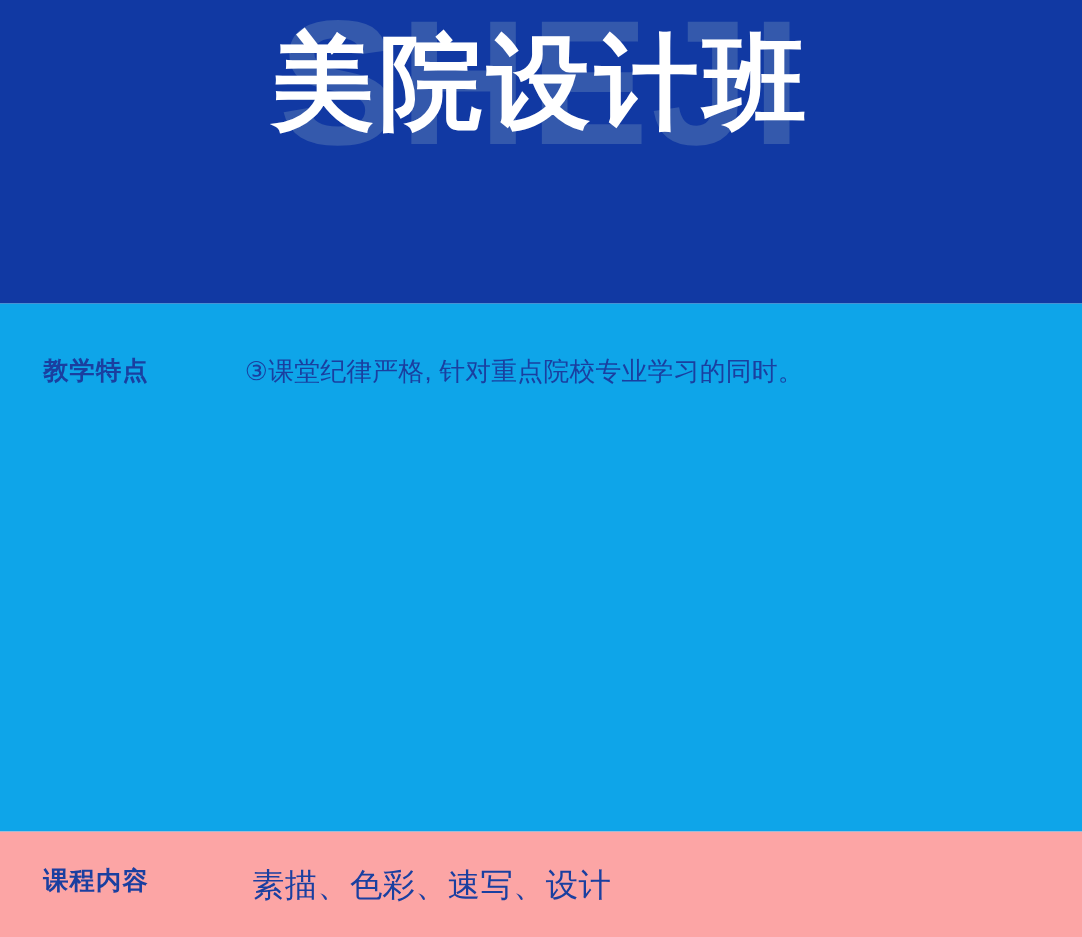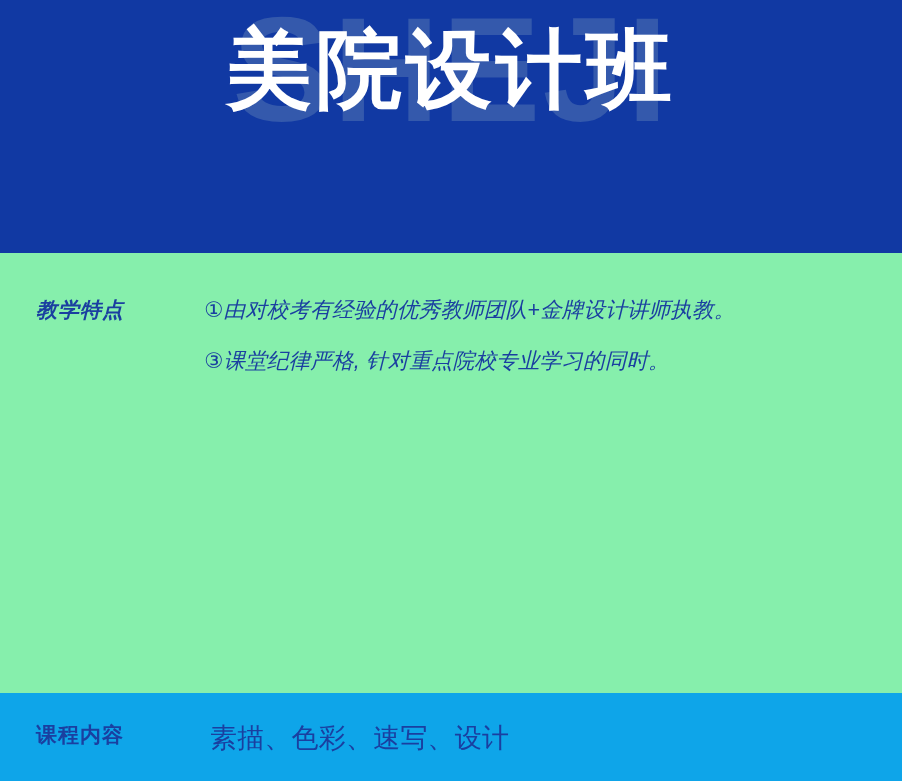--- a/index.html
+++ b/index.html
@@ -42,23 +42,22 @@
     color:#ffffff;
     line-height:1.06;
     white-space:nowrap;
   }
 
   
   .features {
     position:relative;
     width:902px;
     height:440px;
-    background:#86efac;
+    background:#0ea5e9;
     padding:40px 44px 0 36px;
-    font-style:italic;
   }
   .row { display:flex; align-items:flex-start; }
   .row-label {
     flex:0 0 168px;
     font-size:21px;
     font-weight:700;
     color:#1a3fa0;
     line-height:1.5;
     padding-top:1px;
     letter-spacing:1px;
@@ -73,21 +72,21 @@
     letter-spacing:0.2px;
     text-align:justify;
   }
   .feature-item:last-child { margin-bottom:0; }
 
   
   .course {
     position:relative;
     width:902px;
     height:88px;
-    background:#0ea5e9;
+    background:#fca5a5;
     padding:25px 36px 0 36px;
   }
   .course .row-label { font-size:21px; }
   .course-value {
     font-size:27px;
     color:#1a3fa0;
     line-height:1.5;
     letter-spacing:0.2px;
     padding-left:6px;
   }
@@ -99,21 +98,20 @@
 
   <div class="hero">
     <div class="hero-watermark">SHEJI</div>
     <div class="hero-title">美院设计班</div>
   </div>
 
   <div class="features">
     <div class="row">
       <div class="row-label">教学特点</div>
       <div class="row-body">
-        <div class="feature-item">①由对校考有经验的优秀教师团队+金牌设计讲师执教。</div>
         <div class="feature-item">③课堂纪律严格, 针对重点院校专业学习的同时。</div>
       </div>
     </div>
   </div>
 
   <div class="course">
     <div class="row">
       <div class="row-label">课程内容</div>
       <div class="course-value">素描、色彩、速写、设计</div>
     </div>

